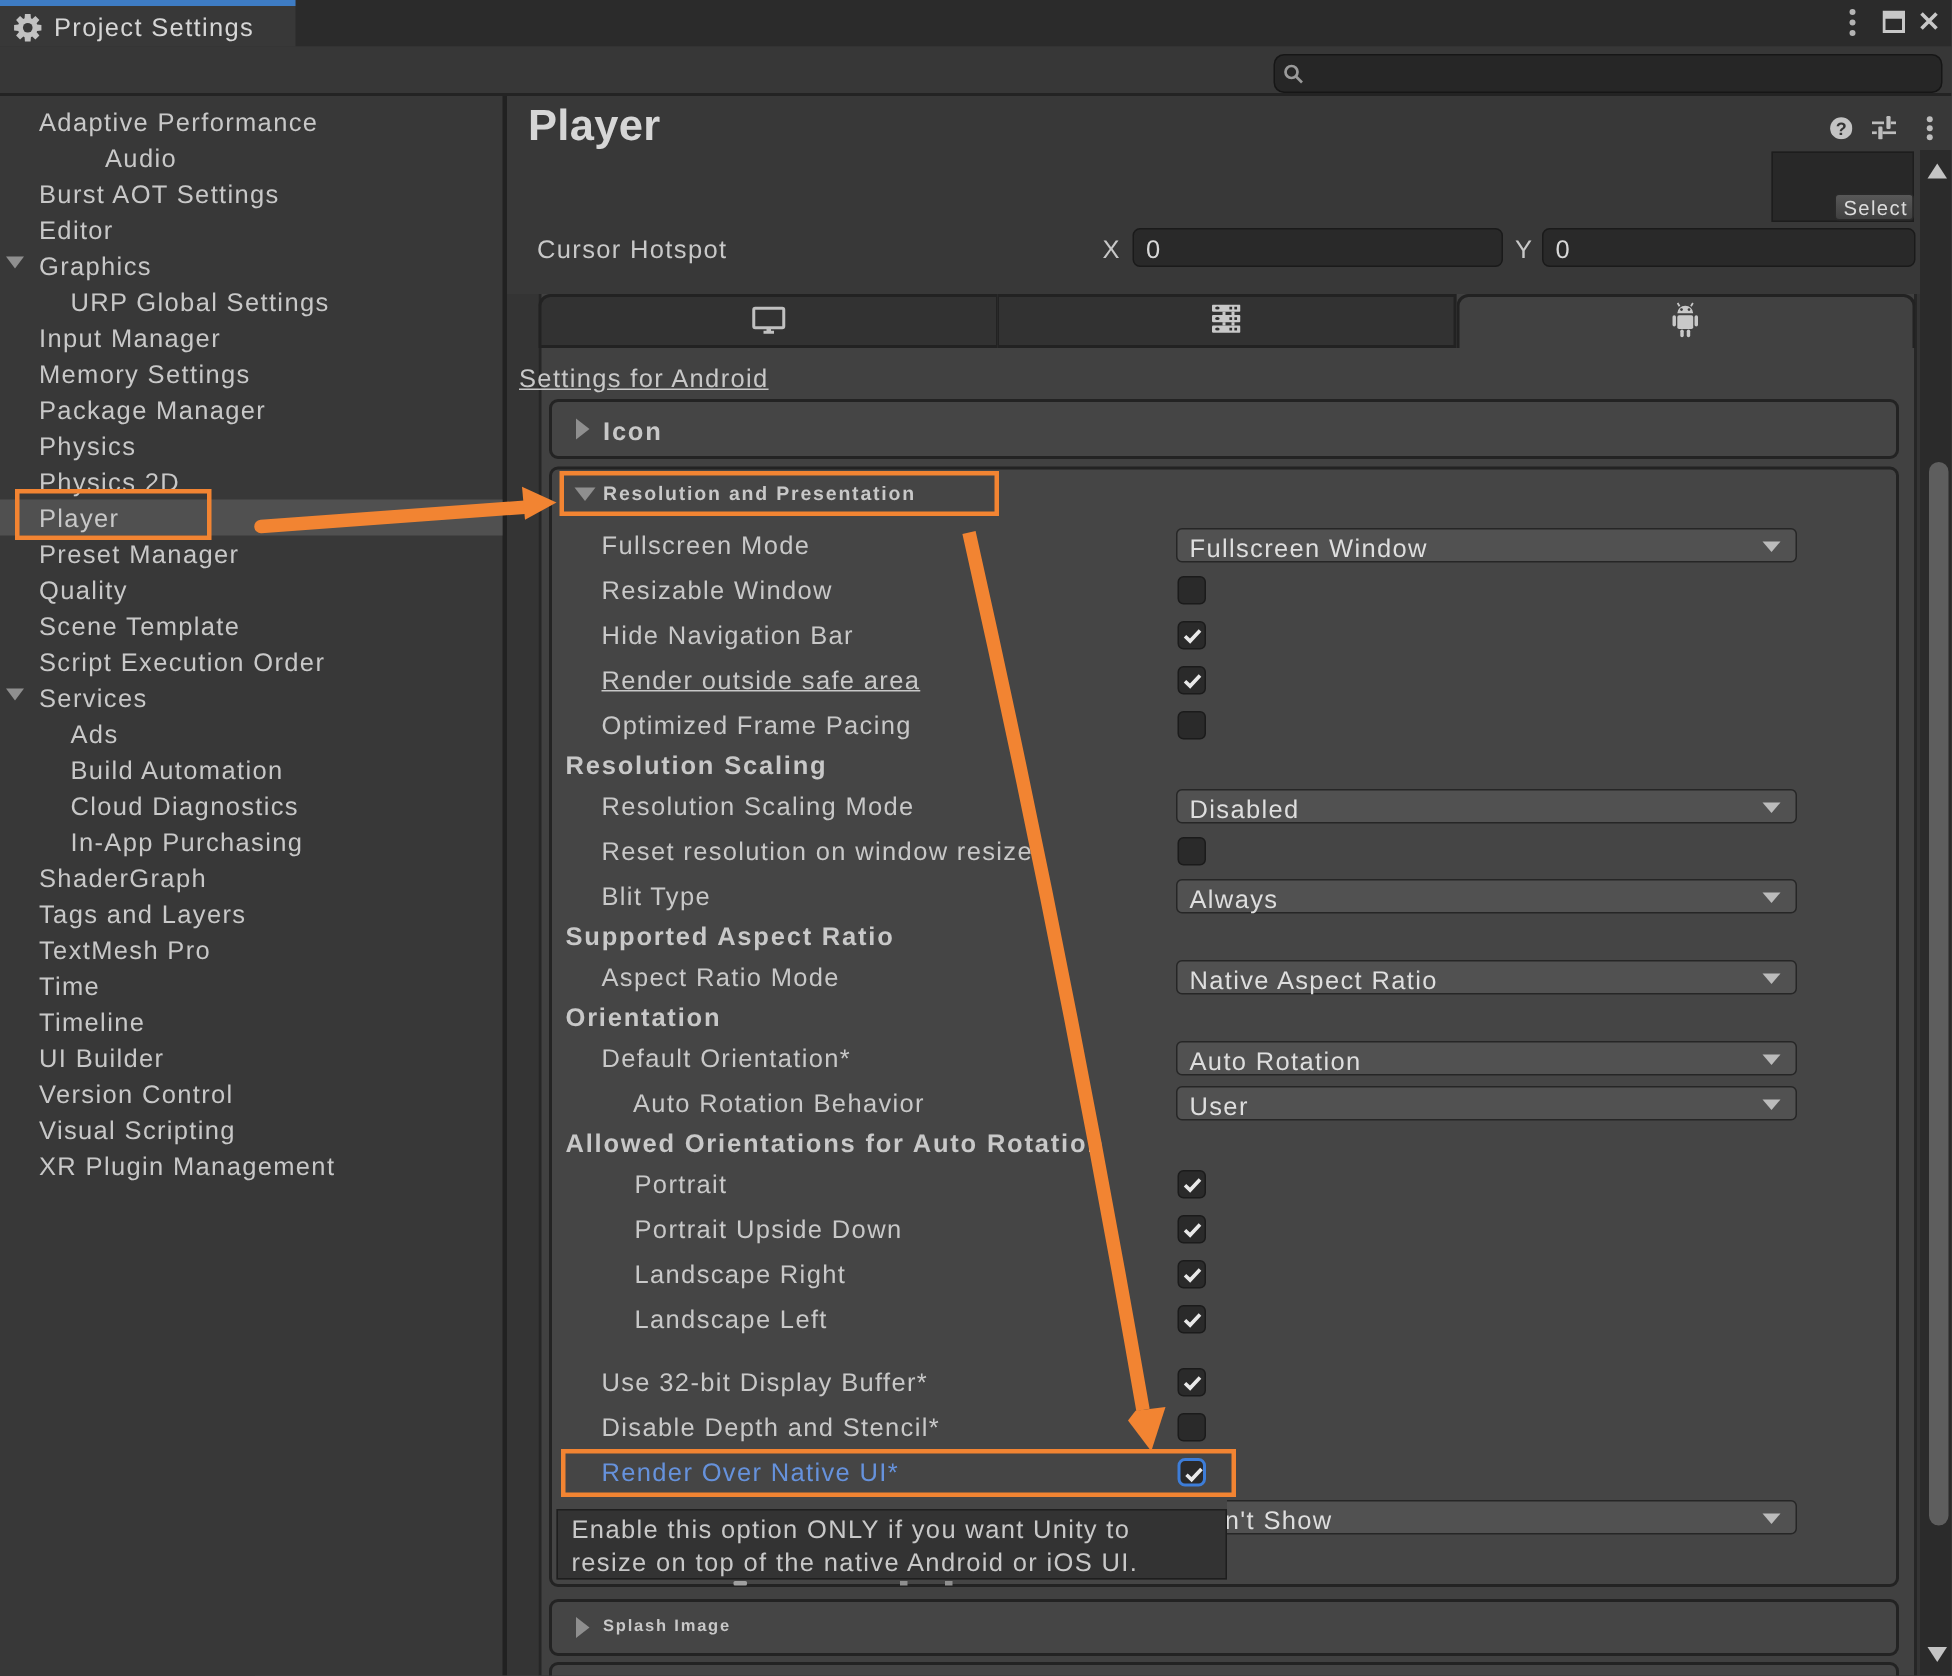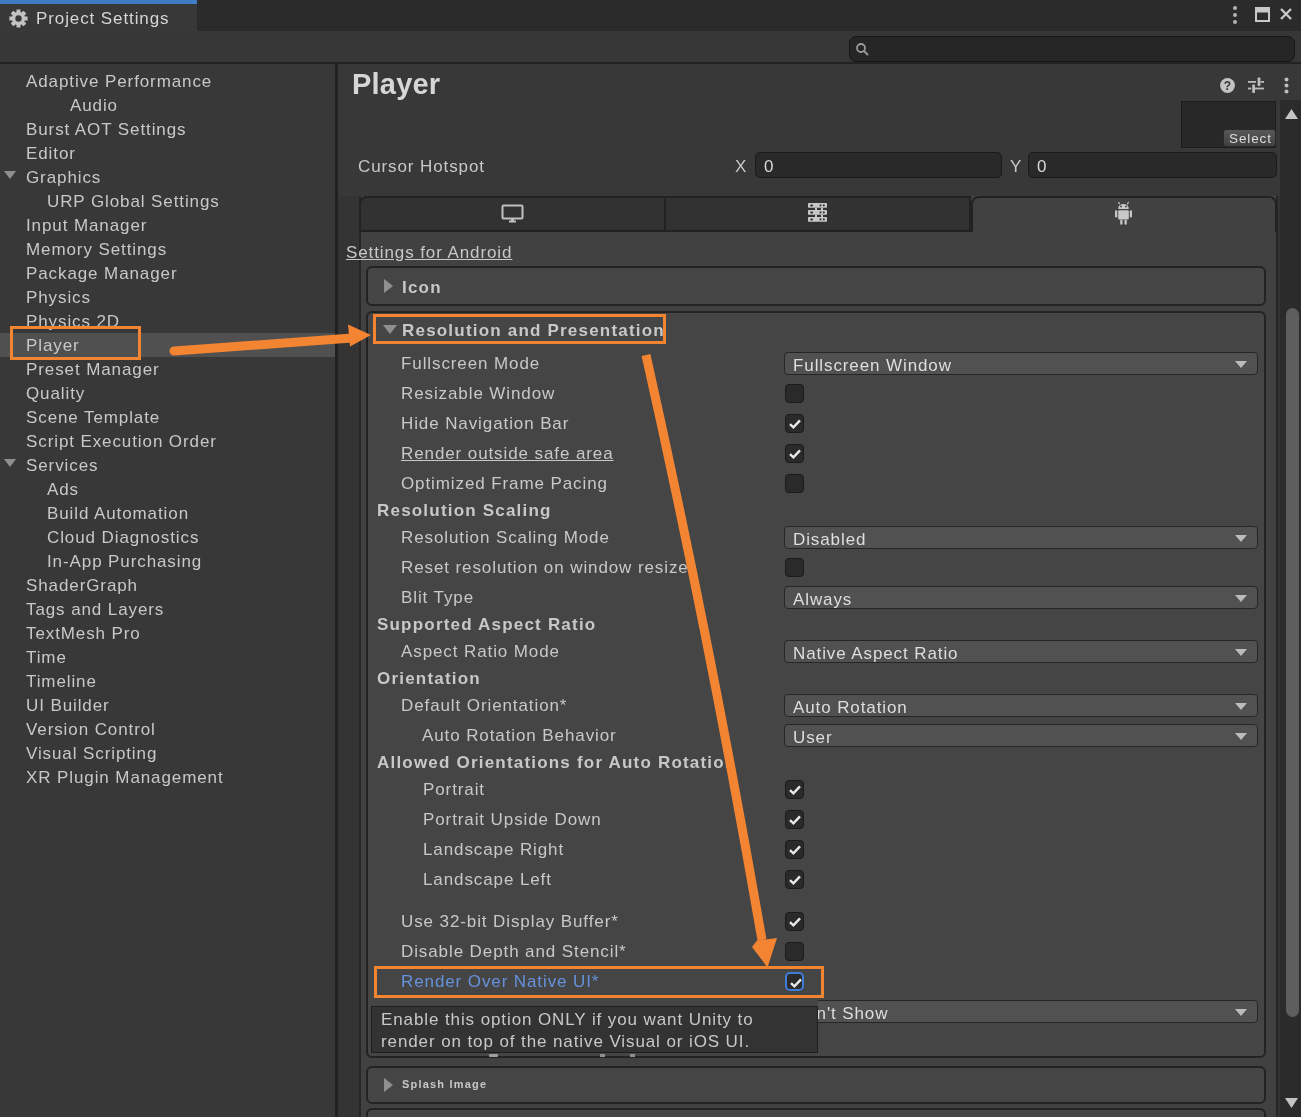--- a/index.html
+++ b/index.html
@@ -3,21 +3,21 @@
 <meta charset="utf-8">
 <style>
   html,body{margin:0;padding:0;}
   body{width:1301px;height:1117px;position:relative;overflow:hidden;
        background:#383838;font-family:"Liberation Sans",sans-serif;
        -webkit-font-smoothing:antialiased;}
   .abs{position:absolute;}
   .txt{position:absolute;color:#c8c8c8;font-size:17px;letter-spacing:0.9px;white-space:nowrap;line-height:1;}
   .bold{font-weight:bold;letter-spacing:1.2px;}
   
-  .dd{position:absolute;left:784px;width:474px;height:23px;background:#515151;
+  .dd{position:absolute;left:784px;width:414px;height:23px;background:#515151;
       border:1px solid #262626;border-radius:4px;box-sizing:border-box;}
   .dd .lbl{position:absolute;left:8px;top:3px;color:#dedede;font-size:17px;letter-spacing:0.9px;white-space:nowrap;}
   .dd .arr{position:absolute;right:10px;top:8px;width:0;height:0;
       border-left:6px solid transparent;border-right:6px solid transparent;border-top:7px solid #bbbbbb;}
   
   .cb{position:absolute;left:785px;width:19px;height:19px;background:#2a2a2a;
       border:1px solid #1b1b1b;border-radius:4px;box-sizing:border-box;}
   .cb svg{position:absolute;left:1px;top:1px;}
   
   .box{position:absolute;left:366px;width:900px;background:#454545;
@@ -185,21 +185,21 @@
 </svg>
 
 <div class="txt" style="left:346px;top:244px;text-decoration:underline;">Settings for Android</div>
 
 <div class="box" style="top:266px;height:40px;"></div>
 <div class="tri-r" style="left:384px;top:279px;"></div>
 <div class="txt bold" style="left:402px;top:279px;font-size:17px;letter-spacing:1.2px;">Icon</div>
 
 <div class="box" style="top:311px;height:747px;"></div>
 <div class="tri-d" style="left:383px;top:325px;"></div>
-<div class="txt bold" style="left:402px;top:322px;font-size:17px;letter-spacing:1.2px;">Resolution and Presentation</div>
+<div class="txt bold" style="left:402px;top:322px;font-size:13px;letter-spacing:1.2px;">Resolution and Presentation</div>
 <div id="resrows">
     <div class="txt" style="left:401px;top:355px;">Fullscreen Mode</div>
     <div class="dd" style="top:351.5px;">
       <span class="lbl">Fullscreen Window</span>
       <span class="arr"></span>
     </div>
     <div class="txt" style="left:401px;top:385px;">Resizable Window</div>
     <div class="cb" style="top:383.5px;"></div>
     <div class="txt" style="left:401px;top:415px;">Hide Navigation Bar</div>
     <div class="cb" style="top:413.5px;">
@@ -313,16 +313,16 @@
 
 <div class="abs" style="left:818px;top:998px;width:440px;height:26px;overflow:hidden;">
   <div class="dd" style="left:-34px;top:1.5px;">
       <span class="lbl">Don't Show</span>
       <span class="arr"></span>
     </div>
 </div>
 
 <div class="abs" style="left:371px;top:1006px;width:447px;height:47px;background:#333333;border:1px solid #1e1e1e;box-sizing:border-box;"></div>
 <div class="txt" style="left:381px;top:1011px;">Enable this option ONLY if you want Unity to</div>
-<div class="txt" style="left:381px;top:1033px;">render on top of the native Visual or iOS UI.</div>
+<div class="txt" style="left:381px;top:1033px;">resize on top of the native Android or iOS UI.</div>
 <div class="abs" style="left:489px;top:1054px;width:9px;height:2.5px;background:#a0a0a0;border-radius:1px;"></div>
 <div class="abs" style="left:600px;top:1054px;width:5px;height:2.5px;background:#909090;"></div>
 <div class="abs" style="left:630px;top:1054px;width:5px;height:2.5px;background:#909090;"></div>
 
 </body></html>

